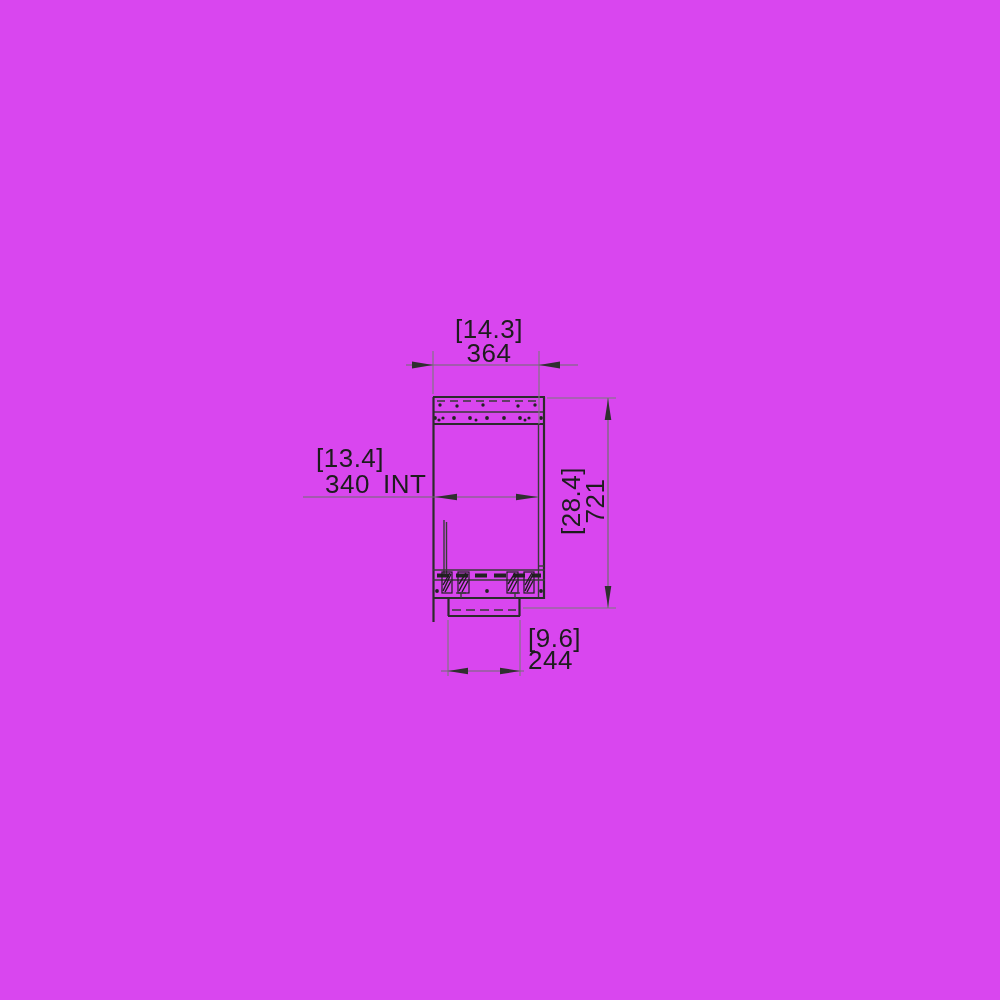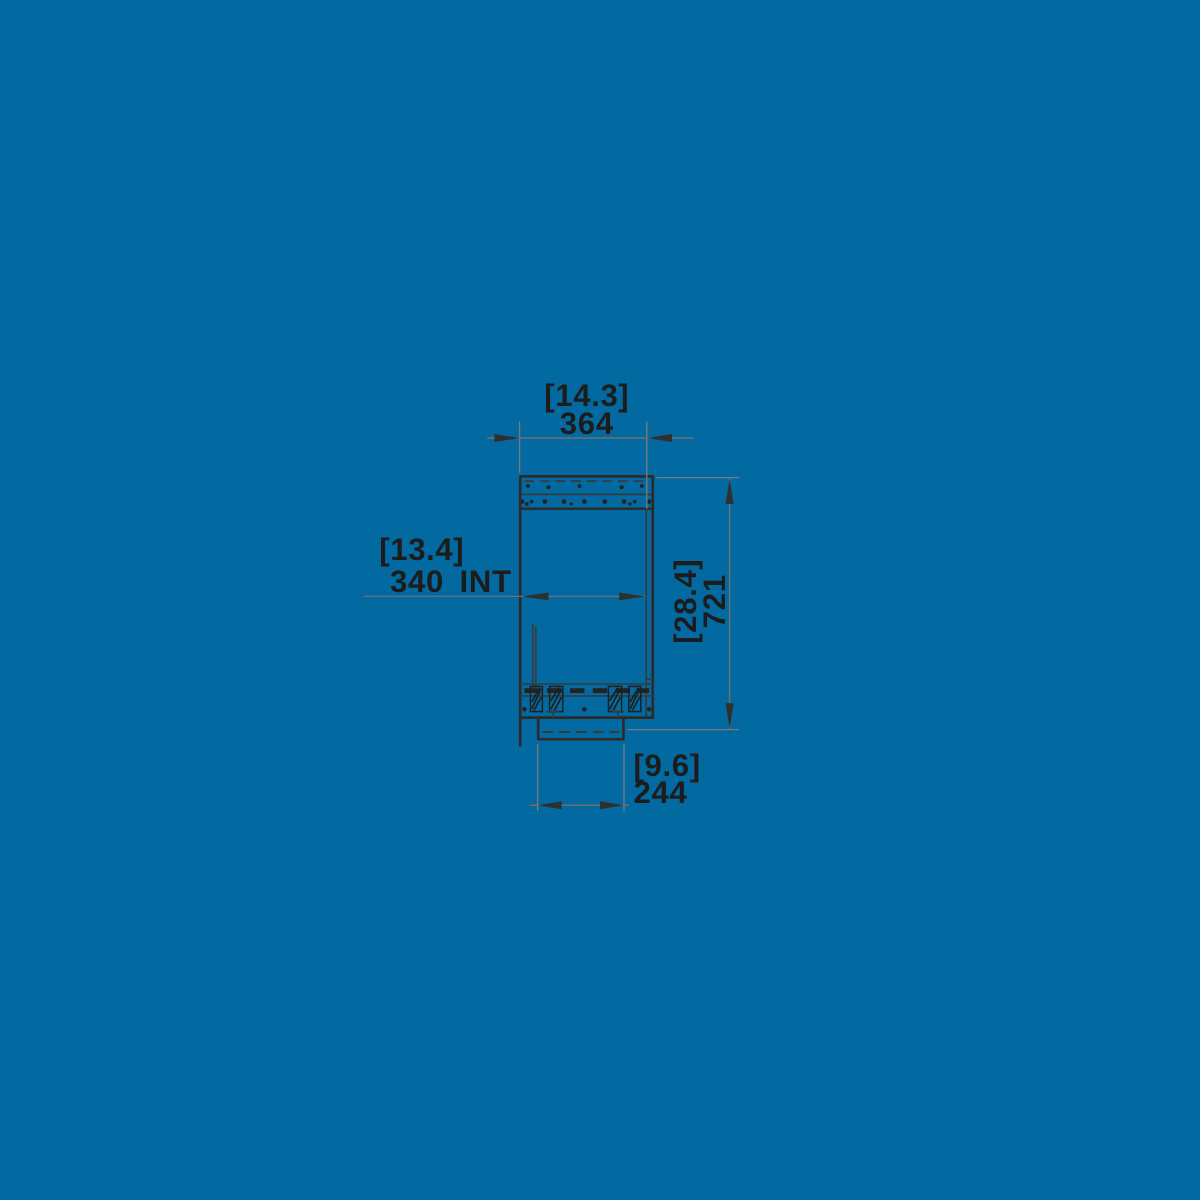--- a/index.html
+++ b/index.html
@@ -7,23 +7,22 @@
     padding: 0;
     width: 1000px;
     height: 1000px;
     background: #ffffff;
     font-family: "Liberation Sans", sans-serif;
   }
   .stage {
     position: relative;
     width: 1000px;
     height: 1000px;
-    background: #0369a1;
+    background: #d946ef;
     overflow: hidden;
-    font-weight: bold;
   }
   svg { display: block; }
   .part2 { stroke: #2b2b2b; stroke-width: 2.2; fill: none; }
   .part1 { stroke: #3a3a3a; stroke-width: 1.4; fill: none; }
   .hidden-edge { stroke: #3a3a3a; stroke-width: 1.4; fill: none; stroke-dasharray: 8 5; }
   .gasket { stroke: #222222; stroke-width: 4; fill: none; stroke-dasharray: 12 7; }
   .tray-dash { stroke: #3a3a3a; stroke-width: 1.6; fill: none; stroke-dasharray: 9 5; }
   .dim-line { stroke: #6f6f6f; stroke-width: 1.2; fill: none; }
   .ext-line { stroke: #7a7a7a; stroke-width: 1.1; fill: none; }
   .arrow { fill: #2f2f2f; stroke: none; }

